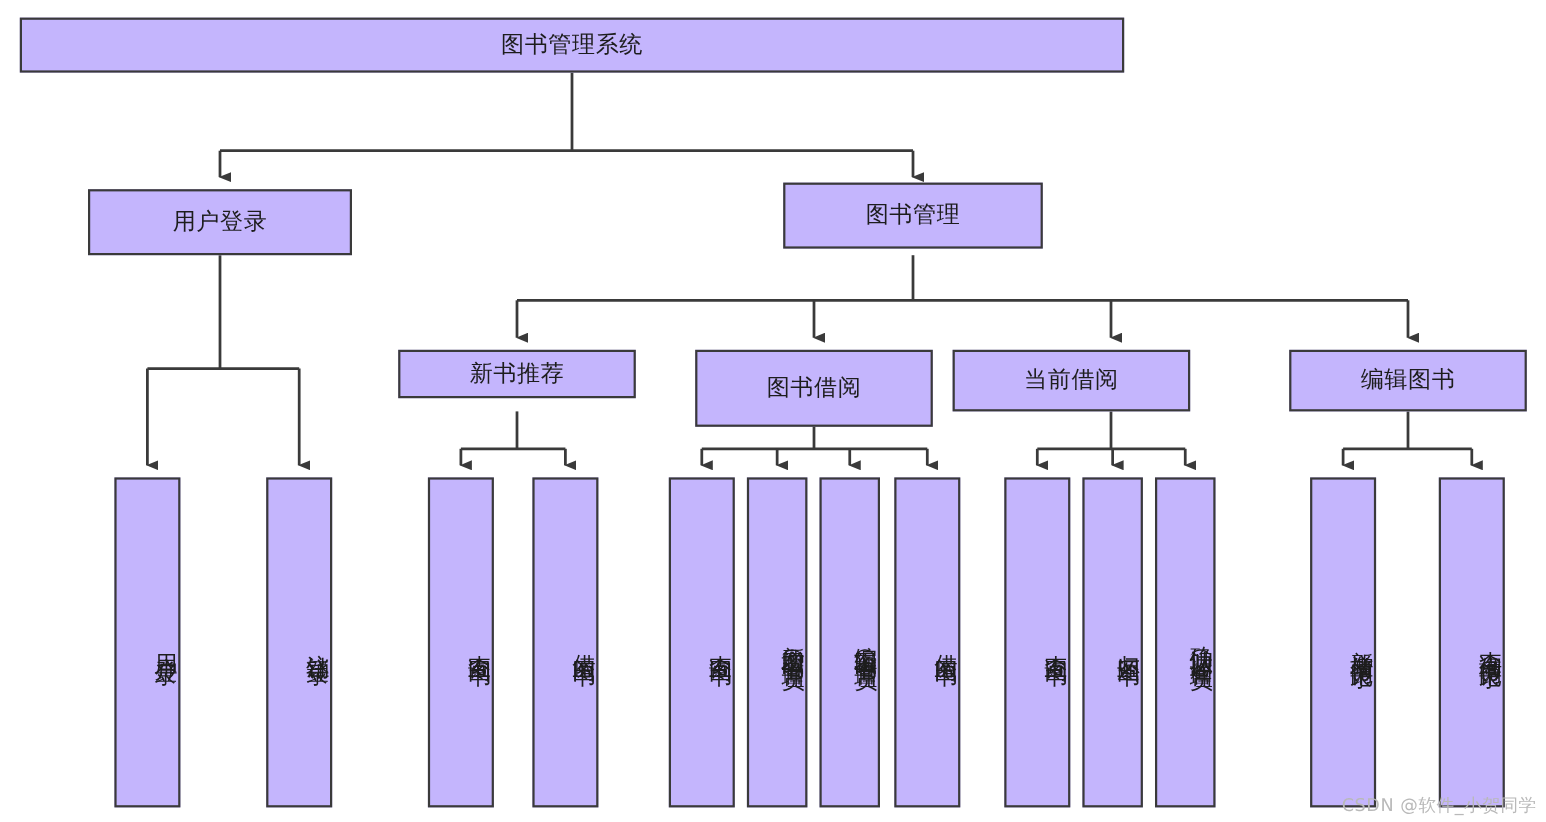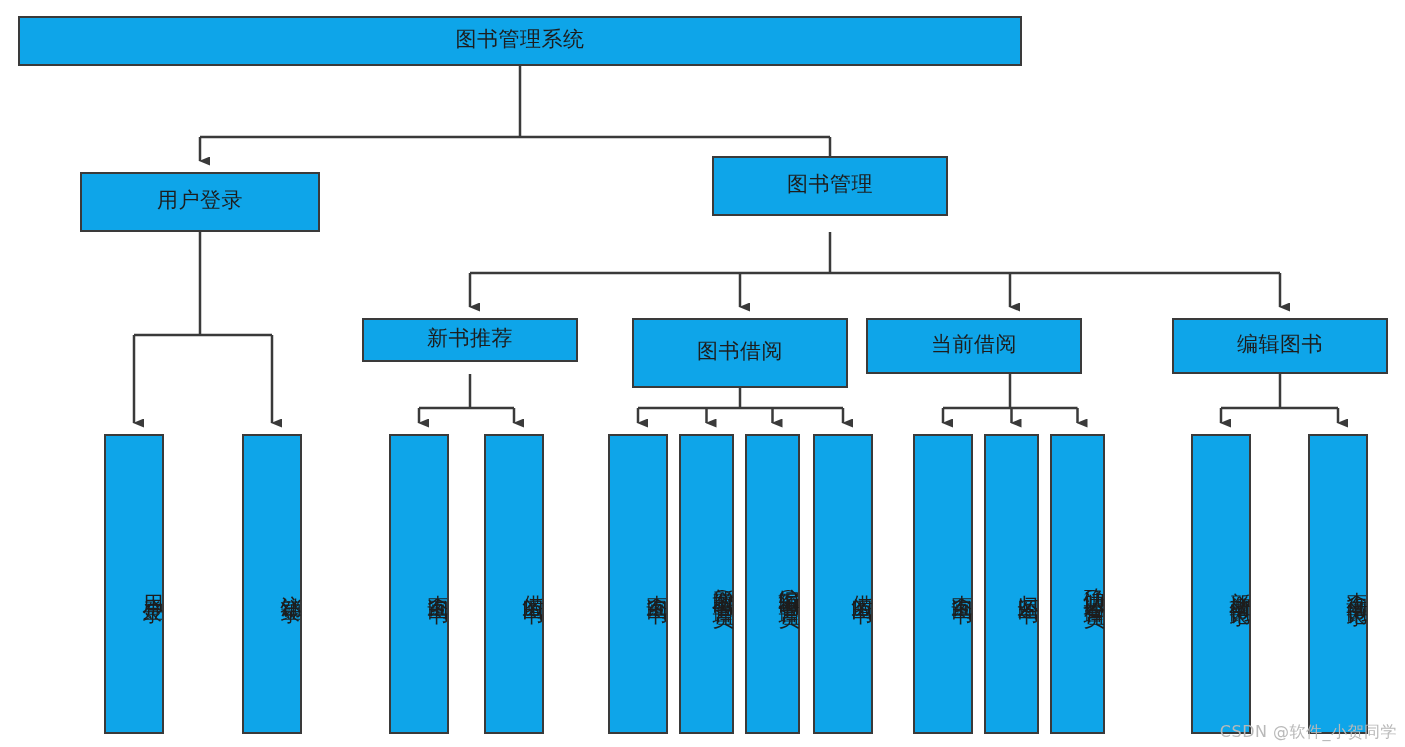--- a/index.html
+++ b/index.html
@@ -21,27 +21,26 @@
     position: absolute;
     left: 0;
     top: 0;
     width: 1405px;
     height: 747px;
     pointer-events: none;
   }
   .node {
     position: absolute;
     box-sizing: border-box;
-    background: #0ea5e9;
+    background: #c4b5fd;
     border: 2px solid #3a3a3a;
     display: flex;
     align-items: center;
     justify-content: center;
     color: #1d1d1d;
-    font-family: Liberation Mono, monospace;
   }
   .node.horiz {
     font-size: 21px;
     letter-spacing: 0.5px;
     line-height: 1.1;
   }
   .node.vert {
     writing-mode: vertical-rl;
     text-orientation: upright;
     font-size: 21px;
@@ -115,21 +114,21 @@
       </g>
   </svg>
 
   <div id="nodes-layer">
       <div class="node horiz" style="left: 18px; top: 16px; width: 1004px; height: 50px;">
         <span>图书管理系统</span>
       </div>
       <div class="node horiz" style="left: 80px; top: 172px; width: 240px; height: 60px;">
         <span>用户登录</span>
       </div>
-      <div class="node horiz" style="left: 712px; top: 156px; width: 236px; height: 60px;">
+      <div class="node horiz" style="left: 712px; top: 166px; width: 236px; height: 60px;">
         <span>图书管理</span>
       </div>
       <div class="node horiz" style="left: 362px; top: 318px; width: 216px; height: 44px;">
         <span>新书推荐</span>
       </div>
       <div class="node horiz" style="left: 632px; top: 318px; width: 216px; height: 70px;">
         <span>图书借阅</span>
       </div>
       <div class="node horiz" style="left: 866px; top: 318px; width: 216px; height: 56px;">
         <span>当前借阅</span>

